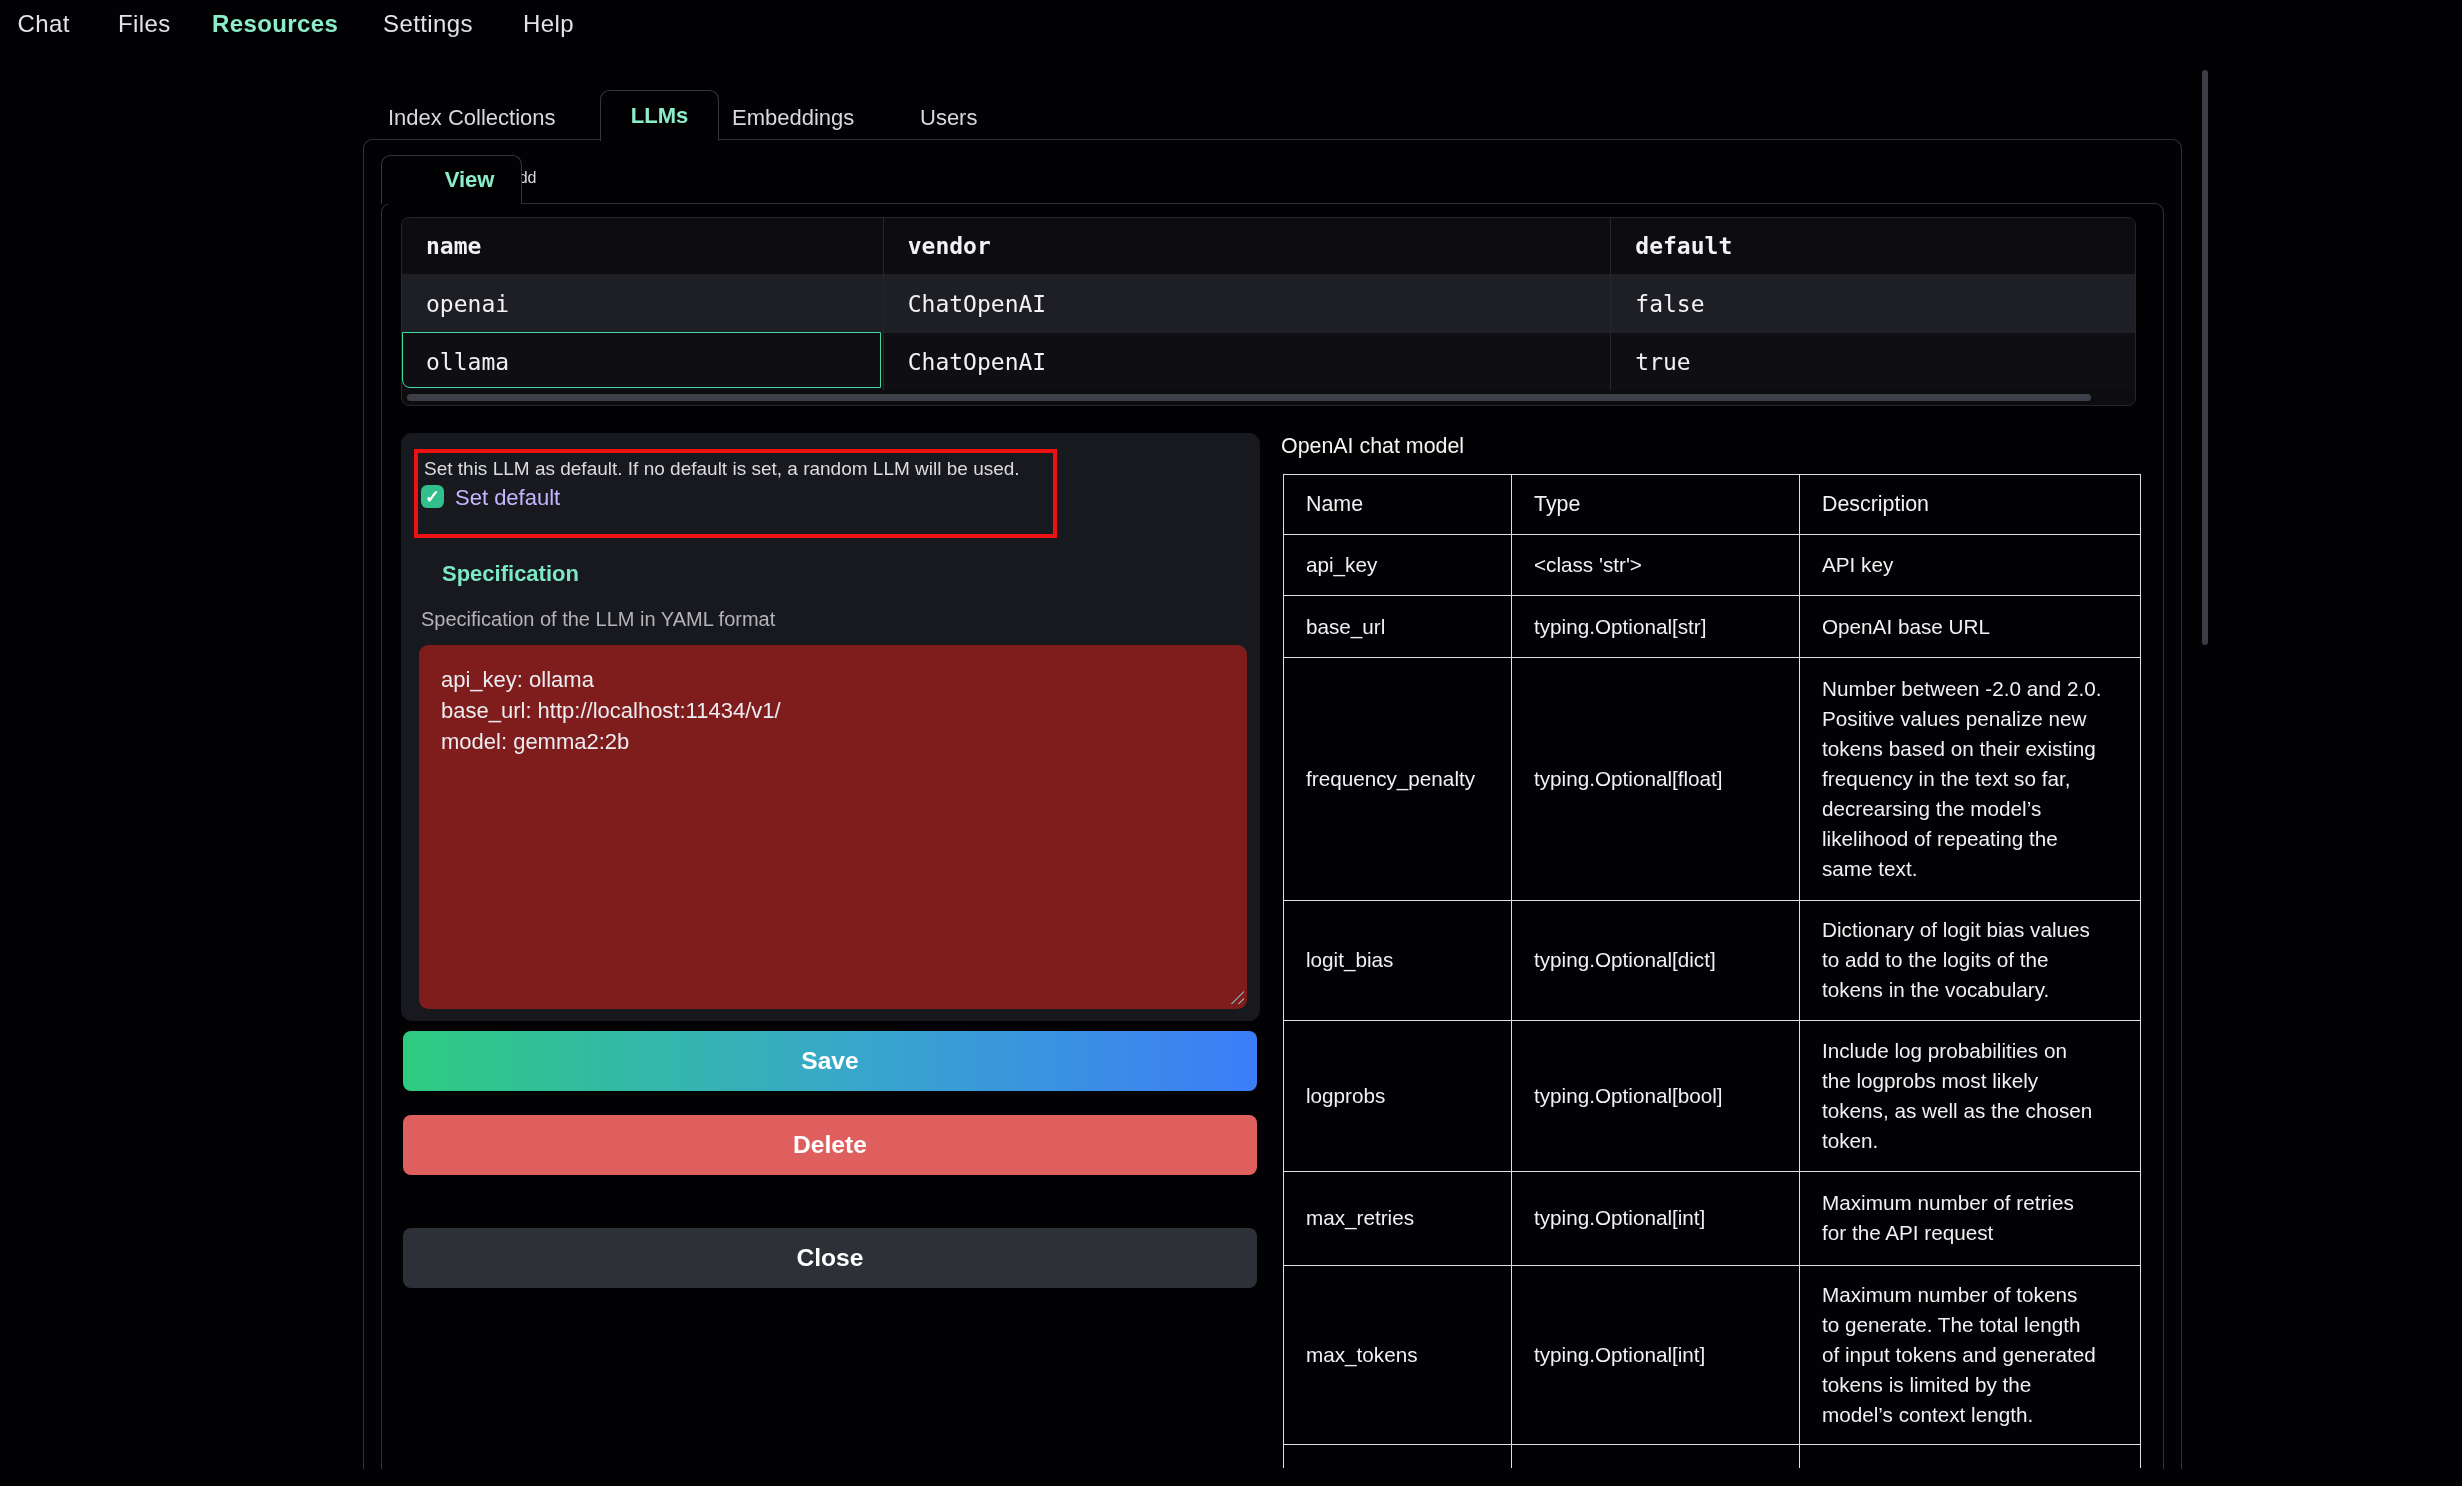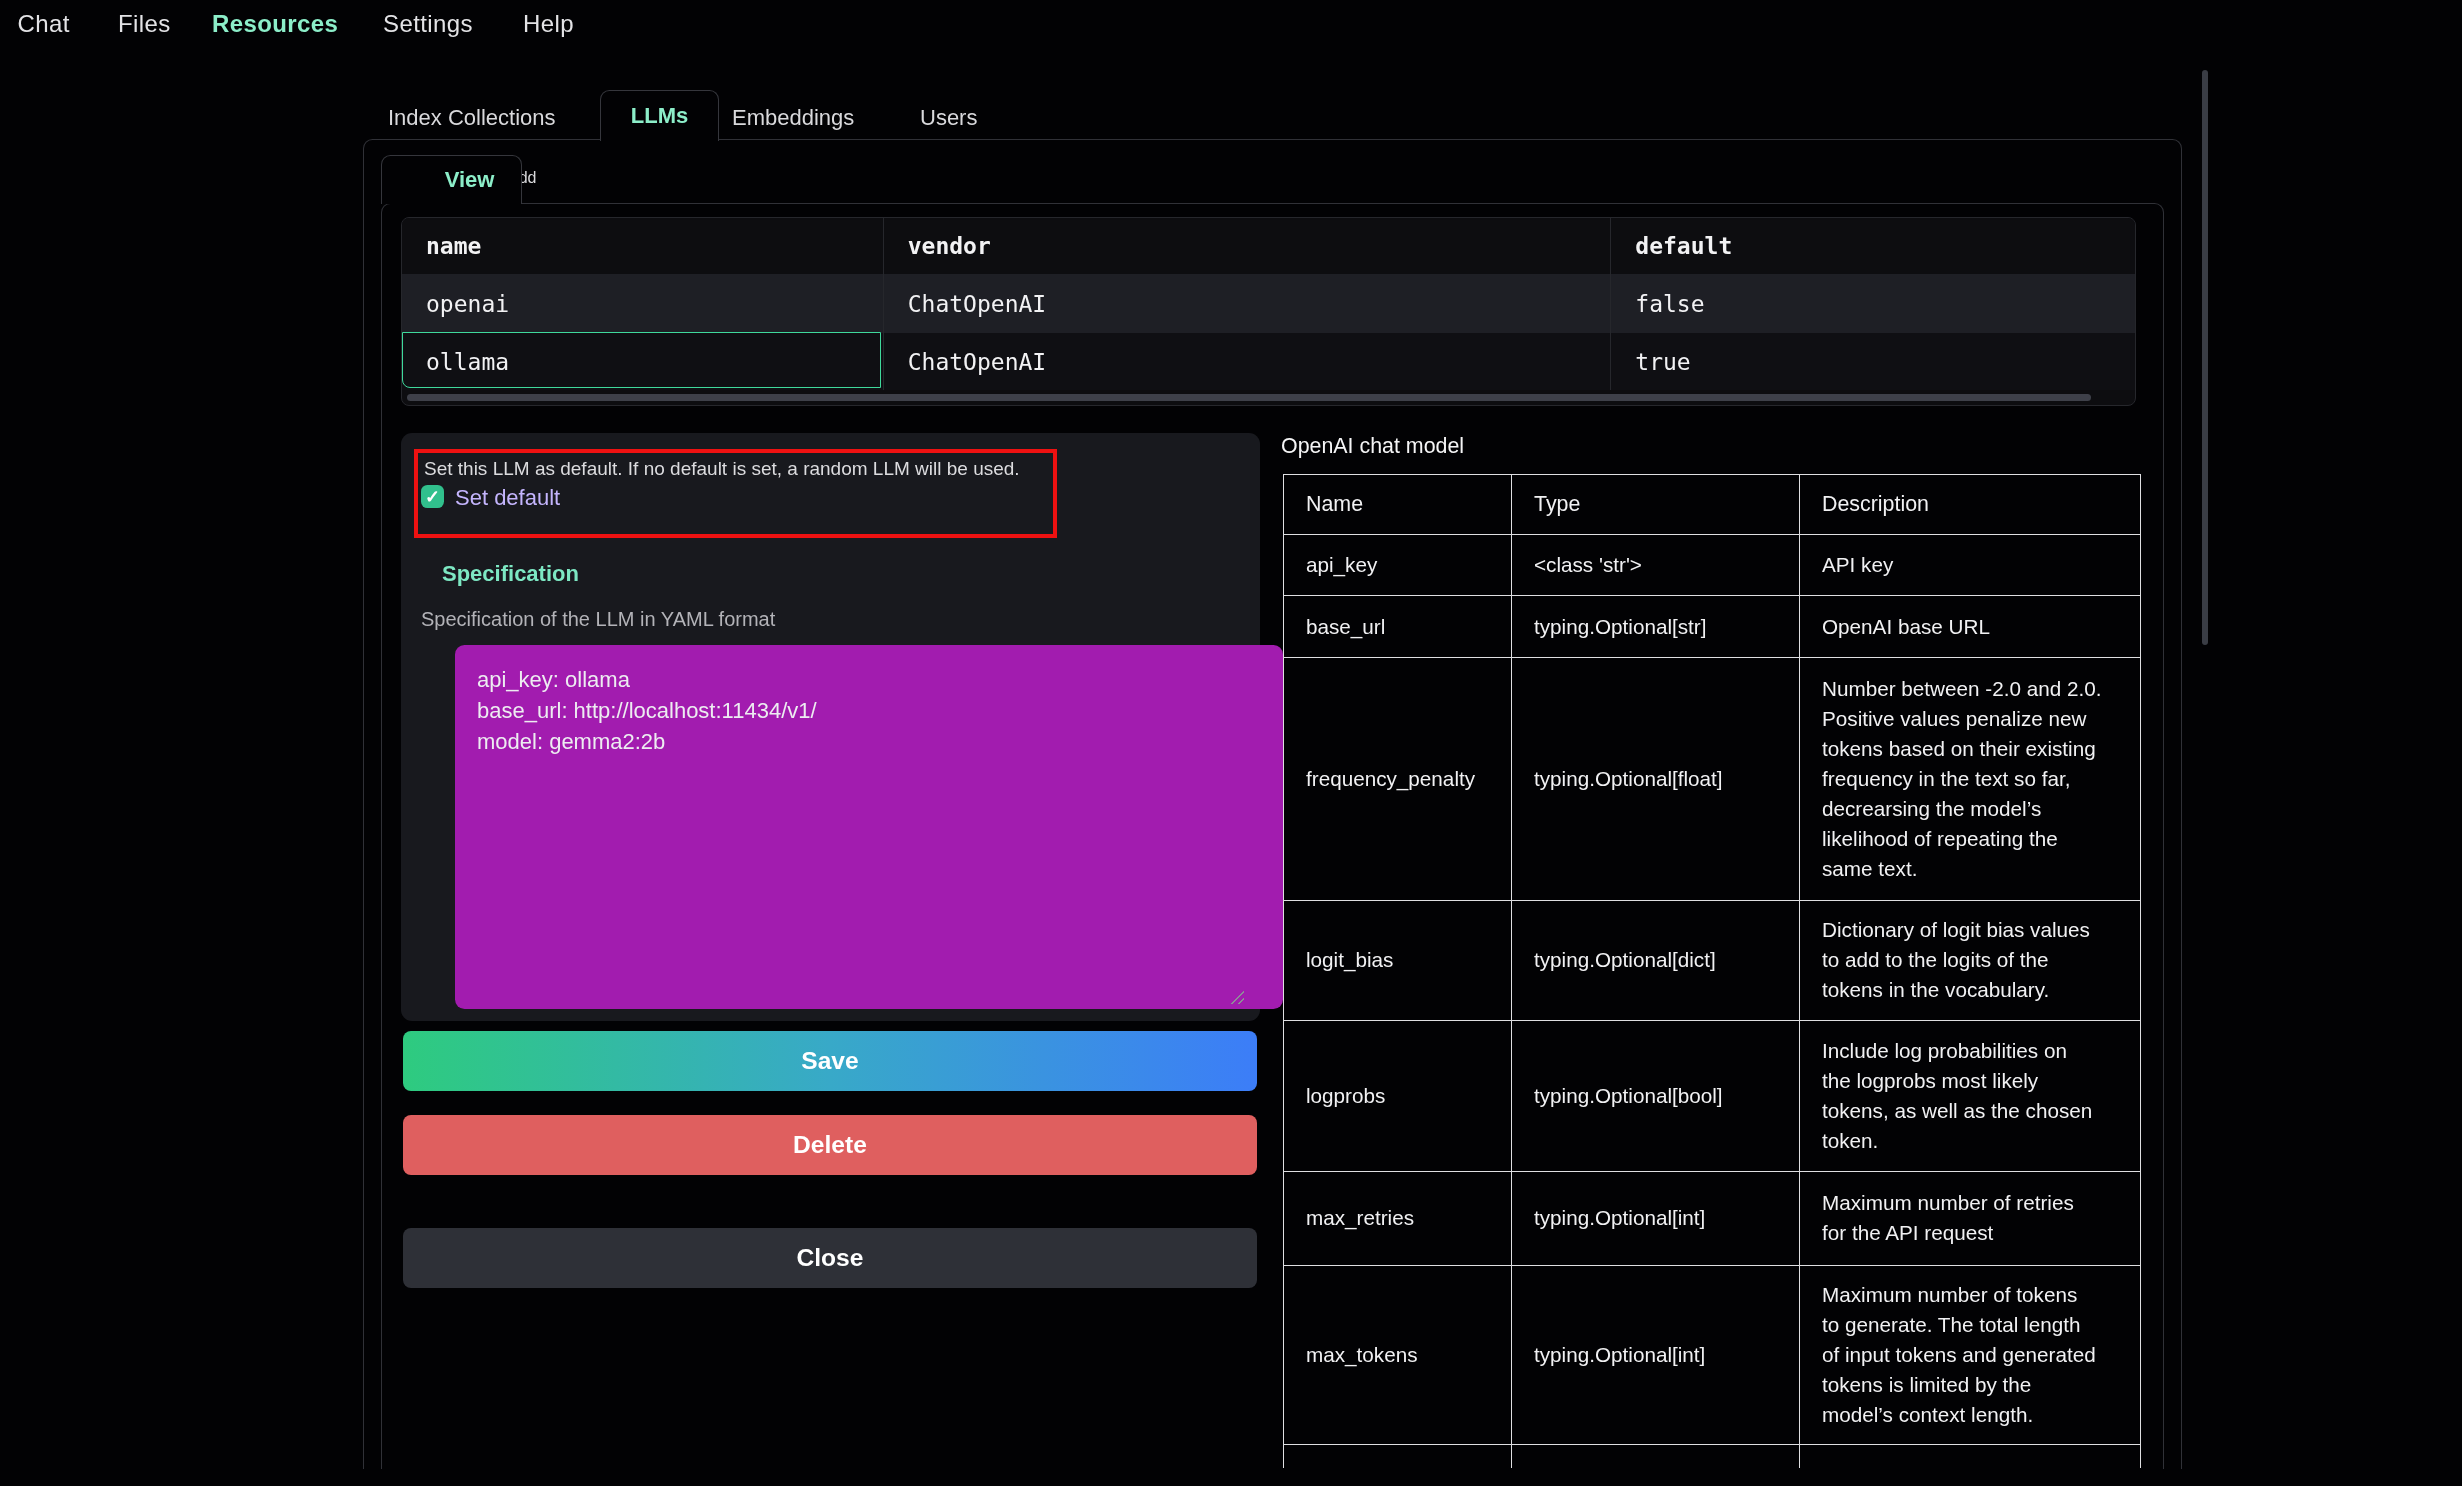--- a/index.html
+++ b/index.html
@@ -45,23 +45,23 @@
   
   .detail-card{left:401px;top:433px;width:859px;height:588px;background:#18191e;border-radius:11px;}
   .red-box{left:414px;top:449px;width:635px;height:81px;border:4.8px solid #ee1111;}
   .hint-text{left:424px;top:458px;font-size:19px;color:#dcdcdf;}
   .checkbox{left:421px;top:485px;width:23px;height:23px;background:#31c08d;border-radius:6.4px;
             display:flex;align-items:center;justify-content:center;}
   .checkbox .mark{color:#fff;font-size:18px;font-weight:bold;line-height:1;}
   .checkbox-label{left:455px;top:485px;font-size:22px;color:#c4b5fd;}
   .spec-heading{left:442px;top:561px;font-size:22px;font-weight:bold;color:#7de8c3;}
   .spec-sub{left:421px;top:608px;font-size:20px;color:#b3b3b8;}
-  .yaml-box{left:419px;top:645px;width:828px;height:364px;background:#a21caf;border-radius:9.5px;
+  .yaml-box{left:419px;top:645px;width:828px;height:364px;background:#7f1d1d;border-radius:9.5px;
             padding:19px 0 0 22px;box-sizing:border-box;font-size:22px;line-height:31px;color:#ededf1;
-            white-space:pre-line;margin-left:36px;}
+            white-space:pre-line;}
   .resize-handle{left:1230px;bottom:0;top:990px;width:14.3px;height:14.3px;
             background:repeating-linear-gradient(-45deg,transparent 0 3.2px,#8e8e97 3.2px 4.8px);
             clip-path:polygon(100% 0,100% 100%,0 100%);}
 
   
   .btn{position:absolute;left:403px;width:854px;height:60px;border-radius:8px;display:flex;align-items:center;
        justify-content:center;font-size:24.6px;font-weight:bold;color:#fff;cursor:pointer;border:none;}
   .btn-save{top:1031px;background:linear-gradient(90deg,#2ecb7f 0%,#38a9c8 50%,#3c7df8 100%);}
   .btn-delete{top:1115px;background:#df5f5f;}
   .btn-close{top:1228px;background:#2e3037;}

